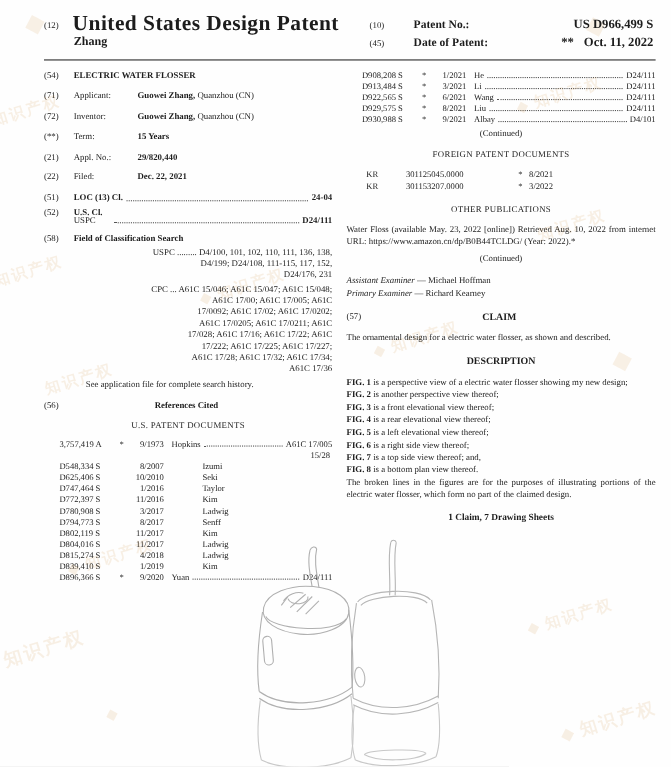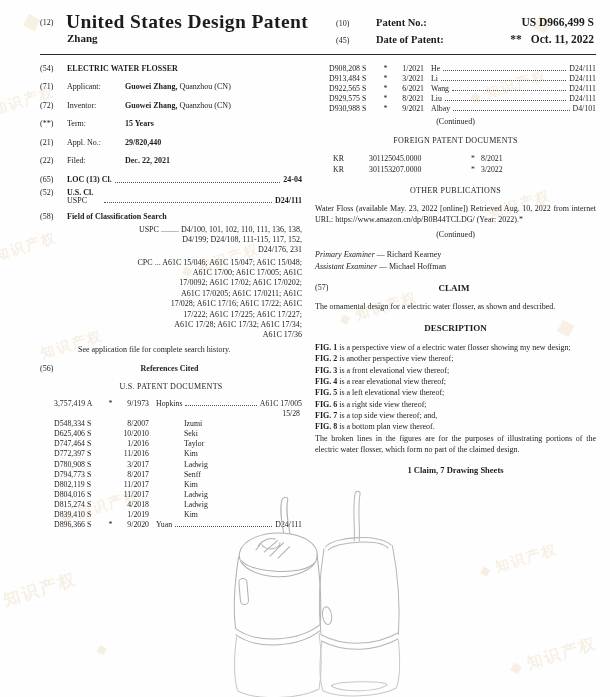--- a/index.html
+++ b/index.html
@@ -163,21 +163,21 @@
         <span class="fvalue bold">29/820,440</span>
       </div>
 
       <div class="frow">
         <span class="code">(22)</span>
         <span class="flabel">Filed:</span>
         <span class="fvalue bold">Dec. 22, 2021</span>
       </div>
 
       <div class="frow tight">
-        <span class="code">(65)</span>
+        <span class="code">(51)</span>
         <span class="bold">LOC (13) Cl.</span>
         <span class="leader"></span>
         <span class="bold">24-04</span>
       </div>
 
       <div class="frow tight">
         <span class="code">(52)</span>
         <span class="fvalue bold">U.S. Cl.</span>
       </div>
       <div class="uspc-sub">
@@ -350,24 +350,24 @@
         <span class="fr-number">301153207.0000</span>
         <span class="fr-star">*</span>
         <span class="fr-date">3/2022</span>
       </div>
 
       <div class="sec-title" style="margin-top:11px;">OTHER PUBLICATIONS</div>
       <div class="pub-para">Water Floss (available May. 23, 2022 [online]) Retrieved Aug. 10, 2022 from internet URL: https://www.amazon.cn/dp/B0B44TCLDG/ (Year: 2022).*</div>
       <div class="continued">(Continued)</div>
 
       <div class="exam-row">
+        <span class="ital">Assistant Examiner</span>&nbsp;<span>— Michael Hoffman</span>
+      </div>
+      <div class="exam-row">
         <span class="ital">Primary Examiner</span>&nbsp;<span>— Richard Kearney</span>
-      </div>
-      <div class="exam-row">
-        <span class="ital">Assistant Examiner</span>&nbsp;<span>— Michael Hoffman</span>
       </div>
 
       <div class="claim-head">
         <span class="code">(57)</span>
         <span class="claim-title">CLAIM</span>
       </div>
       <div class="body-para">The ornamental design for a electric water flosser, as shown and described.</div>
 
       <div class="desc-title">DESCRIPTION</div>
 

